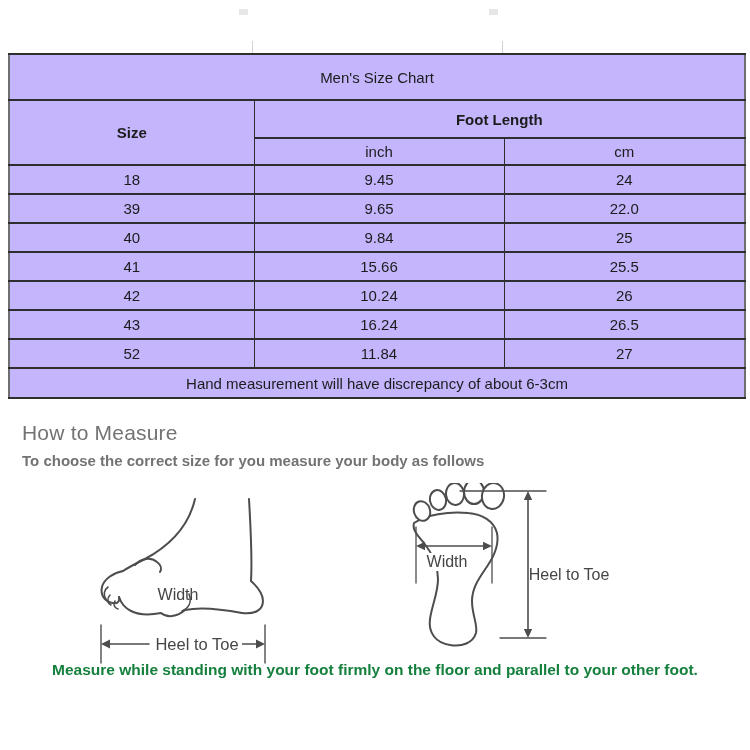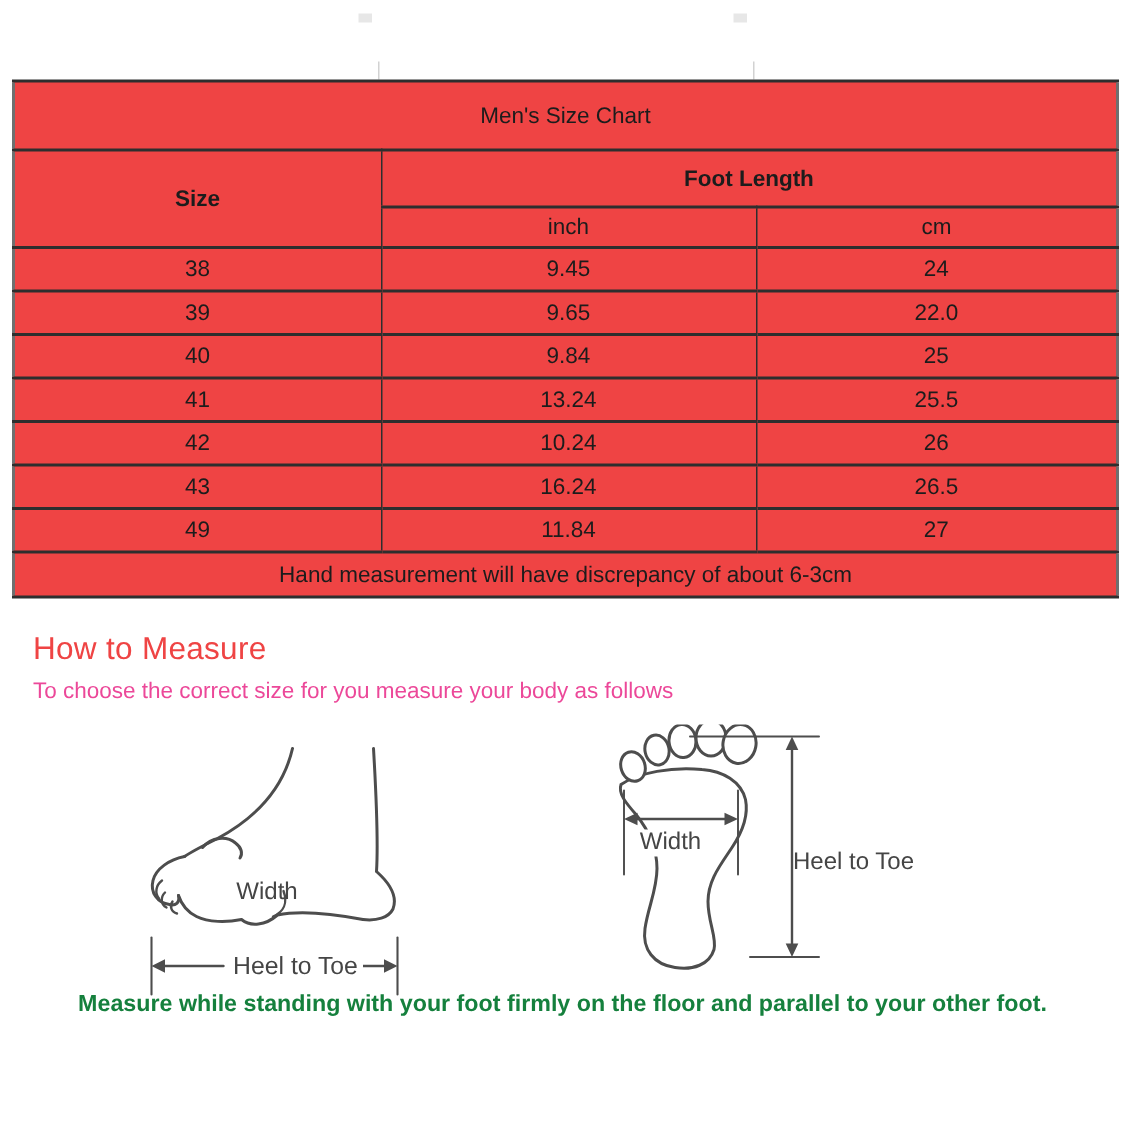--- a/index.html
+++ b/index.html
@@ -15,36 +15,36 @@
   
   table.size-chart{
     position:absolute;left:8px;top:53px;width:736px;
     border-collapse:collapse;table-layout:fixed;
     border:2px solid #6f6f6f;
   }
   table.size-chart td{
     border-left:1px solid #2e2e2e;border-right:1px solid #2e2e2e;
     border-top:2px solid #2e2e2e;border-bottom:2px solid #2e2e2e;
     text-align:center;vertical-align:middle;padding:0;
-    font-size:15px;color:#1c1c1c;background:#ef4444;
+    font-size:15px;color:#1c1c1c;background:#c4b5fd;
   }
   td.title-cell{height:44px;font-size:25px;color:#000;}
   td.hdr{background:#e6e6e6;font-weight:bold;font-size:18px;}
   td.hdr-fl{height:36px;}
   td.subhdr{background:#e6e6e6;font-size:14px;height:25px;}
   td.data{height:27px;}
   td.footnote-cell{height:28px;font-size:15px;}
 
   
   .h2m-heading{
-    position:absolute;left:22px;top:421px;font-size:21px;color:#ef4444;
+    position:absolute;left:22px;top:421px;font-size:21px;color:#737373;
     letter-spacing:0.2px;
   }
   .h2m-sub{
-    position:absolute;left:22px;top:452px;font-size:15px;font-weight:400;color:#ec4899;
+    position:absolute;left:22px;top:452px;font-size:15px;font-weight:700;color:#737373;
   }
   .illus{position:absolute;}
   .illus svg{display:block;}
   .lbl{
     position:absolute;color:#454545;font-size:16px;text-align:center;
     background:#ffffff;line-height:18px;
   }
   .lbl.no-bg{background:transparent;}
   .caption{
     position:absolute;left:0;top:661px;width:750px;text-align:center;
@@ -71,51 +71,51 @@
   </tr>
   <tr>
     <td class="hdr" rowspan="2">Size</td>
     <td class="hdr hdr-fl" colspan="2">Foot Length</td>
   </tr>
   <tr>
     <td class="subhdr">inch</td>
     <td class="subhdr">cm</td>
   </tr>
   <tr>
-    <td class="data">38</td>
+    <td class="data">18</td>
     <td class="data">9.45</td>
     <td class="data">24</td>
   </tr>
   <tr>
     <td class="data">39</td>
     <td class="data">9.65</td>
     <td class="data">22.0</td>
   </tr>
   <tr>
     <td class="data">40</td>
     <td class="data">9.84</td>
     <td class="data">25</td>
   </tr>
   <tr>
     <td class="data">41</td>
-    <td class="data">13.24</td>
+    <td class="data">15.66</td>
     <td class="data">25.5</td>
   </tr>
   <tr>
     <td class="data">42</td>
     <td class="data">10.24</td>
     <td class="data">26</td>
   </tr>
   <tr>
     <td class="data">43</td>
     <td class="data">16.24</td>
     <td class="data">26.5</td>
   </tr>
   <tr>
-    <td class="data">49</td>
+    <td class="data">52</td>
     <td class="data">11.84</td>
     <td class="data">27</td>
   </tr>
   <tr>
     <td class="footnote-cell" colspan="3">Hand measurement will have discrepancy of about 6-3cm</td>
   </tr>
 </tbody>
   </table>
 
 <div class="h2m-heading">How to Measure</div>

